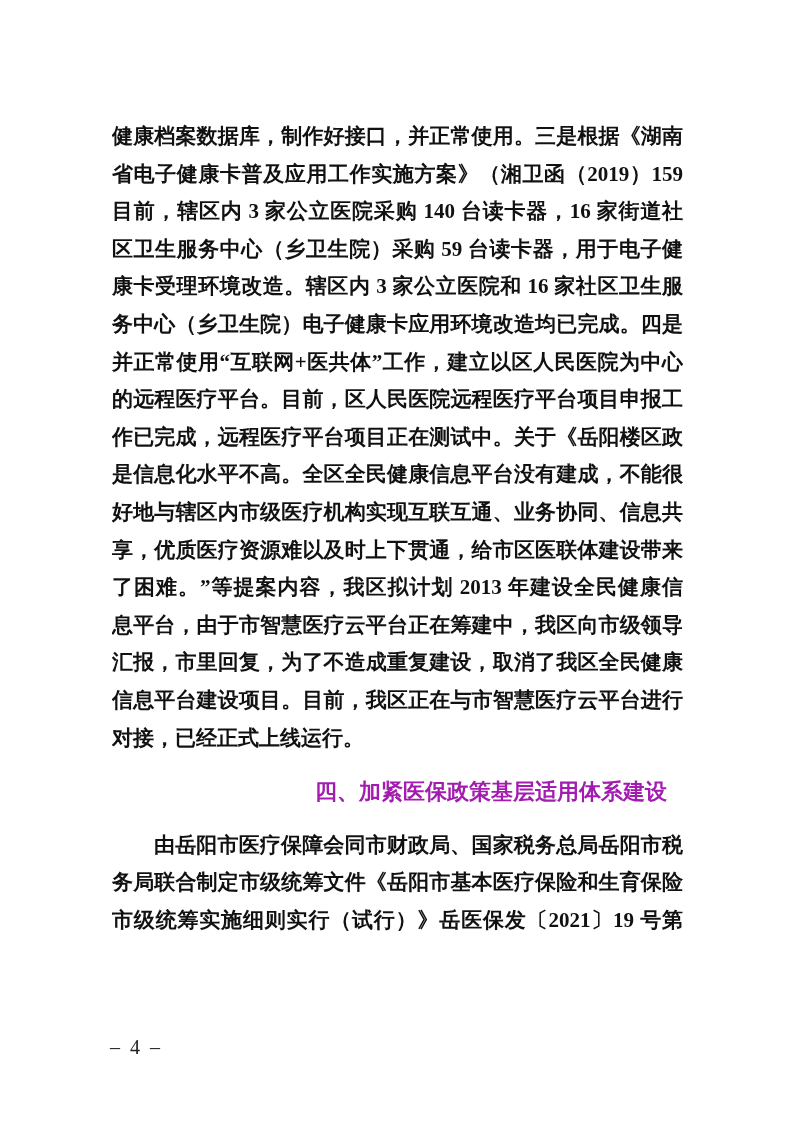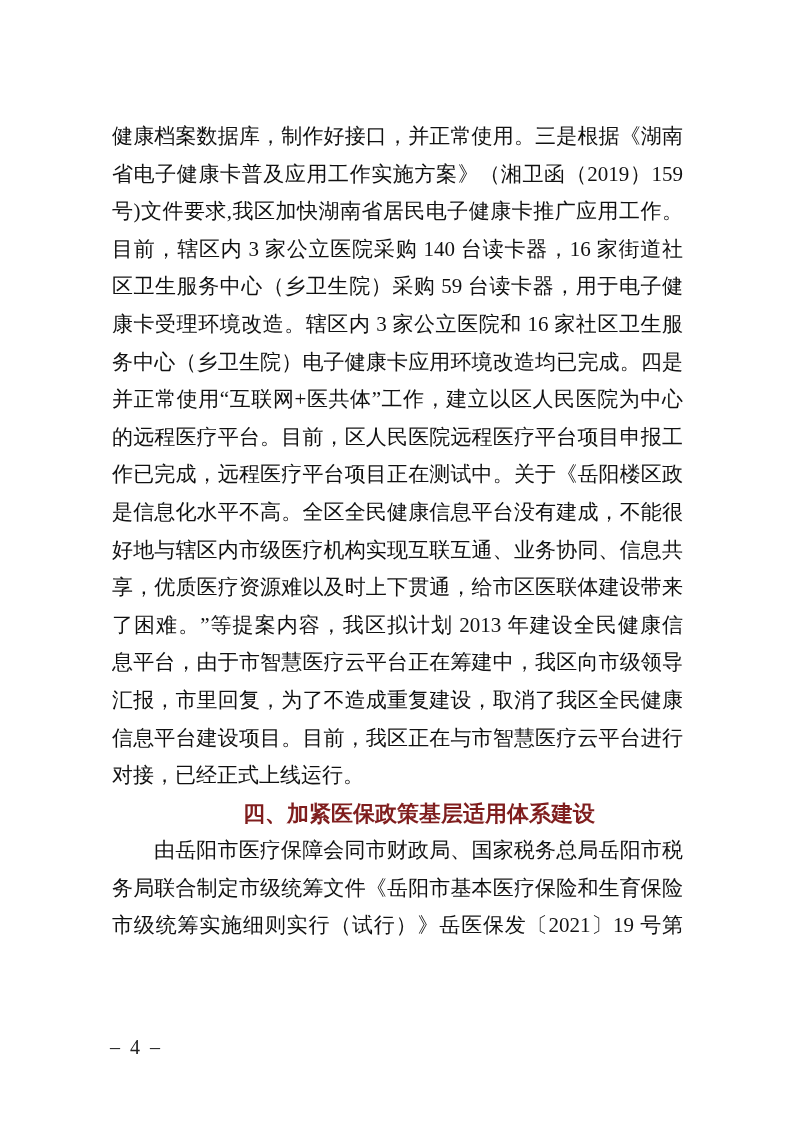--- a/index.html
+++ b/index.html
@@ -27,40 +27,41 @@
     width: 571px;
     font-size: 21px;
   }
   .line {
     margin: 0;
     height: 37.6px;
     line-height: 37.6px;
     text-align: justify;
     text-align-last: justify;
     overflow: hidden;
+    font-weight: bold;
   }
   
   .para-continuation .line:last-child {
     text-align: center;
     text-align-last: left;
   }
   
   .para-two .line:first-child {
     text-indent: 2em;
   }
   .section-heading {
-    margin: 0;
+    margin: 16px;
     height: 37.6px;
     line-height: 37.6px;
     padding-left: 43px;
     font-family: "Liberation Sans", "DejaVu Sans", sans-serif;
     font-weight: bold;
     font-size: 22px;
-    color: #7f1d1d;
-    text-align: center;
+    color: #a21caf;
+    text-align: right;
   }
   .page-number {
     position: absolute;
     left: 110px;
     top: 1036px;
     font-size: 20px;
     letter-spacing: 1px;
     word-spacing: 3px;
     color: #222222;
   }
@@ -68,21 +69,20 @@
 </head>
 <body>
 
 <main class="page">
 
   <section class="body-text">
 
     <div class="para para-continuation">
         <p class="line">健康档案数据库，制作好接口，并正常使用。三是根据《湖南</p>
         <p class="line">省电子健康卡普及应用工作实施方案》（湘卫函（2019）159</p>
-        <p class="line">号)文件要求,我区加快湖南省居民电子健康卡推广应用工作。</p>
         <p class="line">目前，辖区内 3 家公立医院采购 140 台读卡器，16 家街道社</p>
         <p class="line">区卫生服务中心（乡卫生院）采购 59 台读卡器，用于电子健</p>
         <p class="line">康卡受理环境改造。辖区内 3 家公立医院和 16 家社区卫生服</p>
         <p class="line">务中心（乡卫生院）电子健康卡应用环境改造均已完成。四是</p>
         <p class="line">并正常使用“互联网+医共体”工作，建立以区人民医院为中心</p>
         <p class="line">的远程医疗平台。目前，区人民医院远程医疗平台项目申报工</p>
         <p class="line">作已完成，远程医疗平台项目正在测试中。关于《岳阳楼区政</p>
         <p class="line">是信息化水平不高。全区全民健康信息平台没有建成，不能很</p>
         <p class="line">好地与辖区内市级医疗机构实现互联互通、业务协同、信息共</p>
         <p class="line">享，优质医疗资源难以及时上下贯通，给市区医联体建设带来</p>

